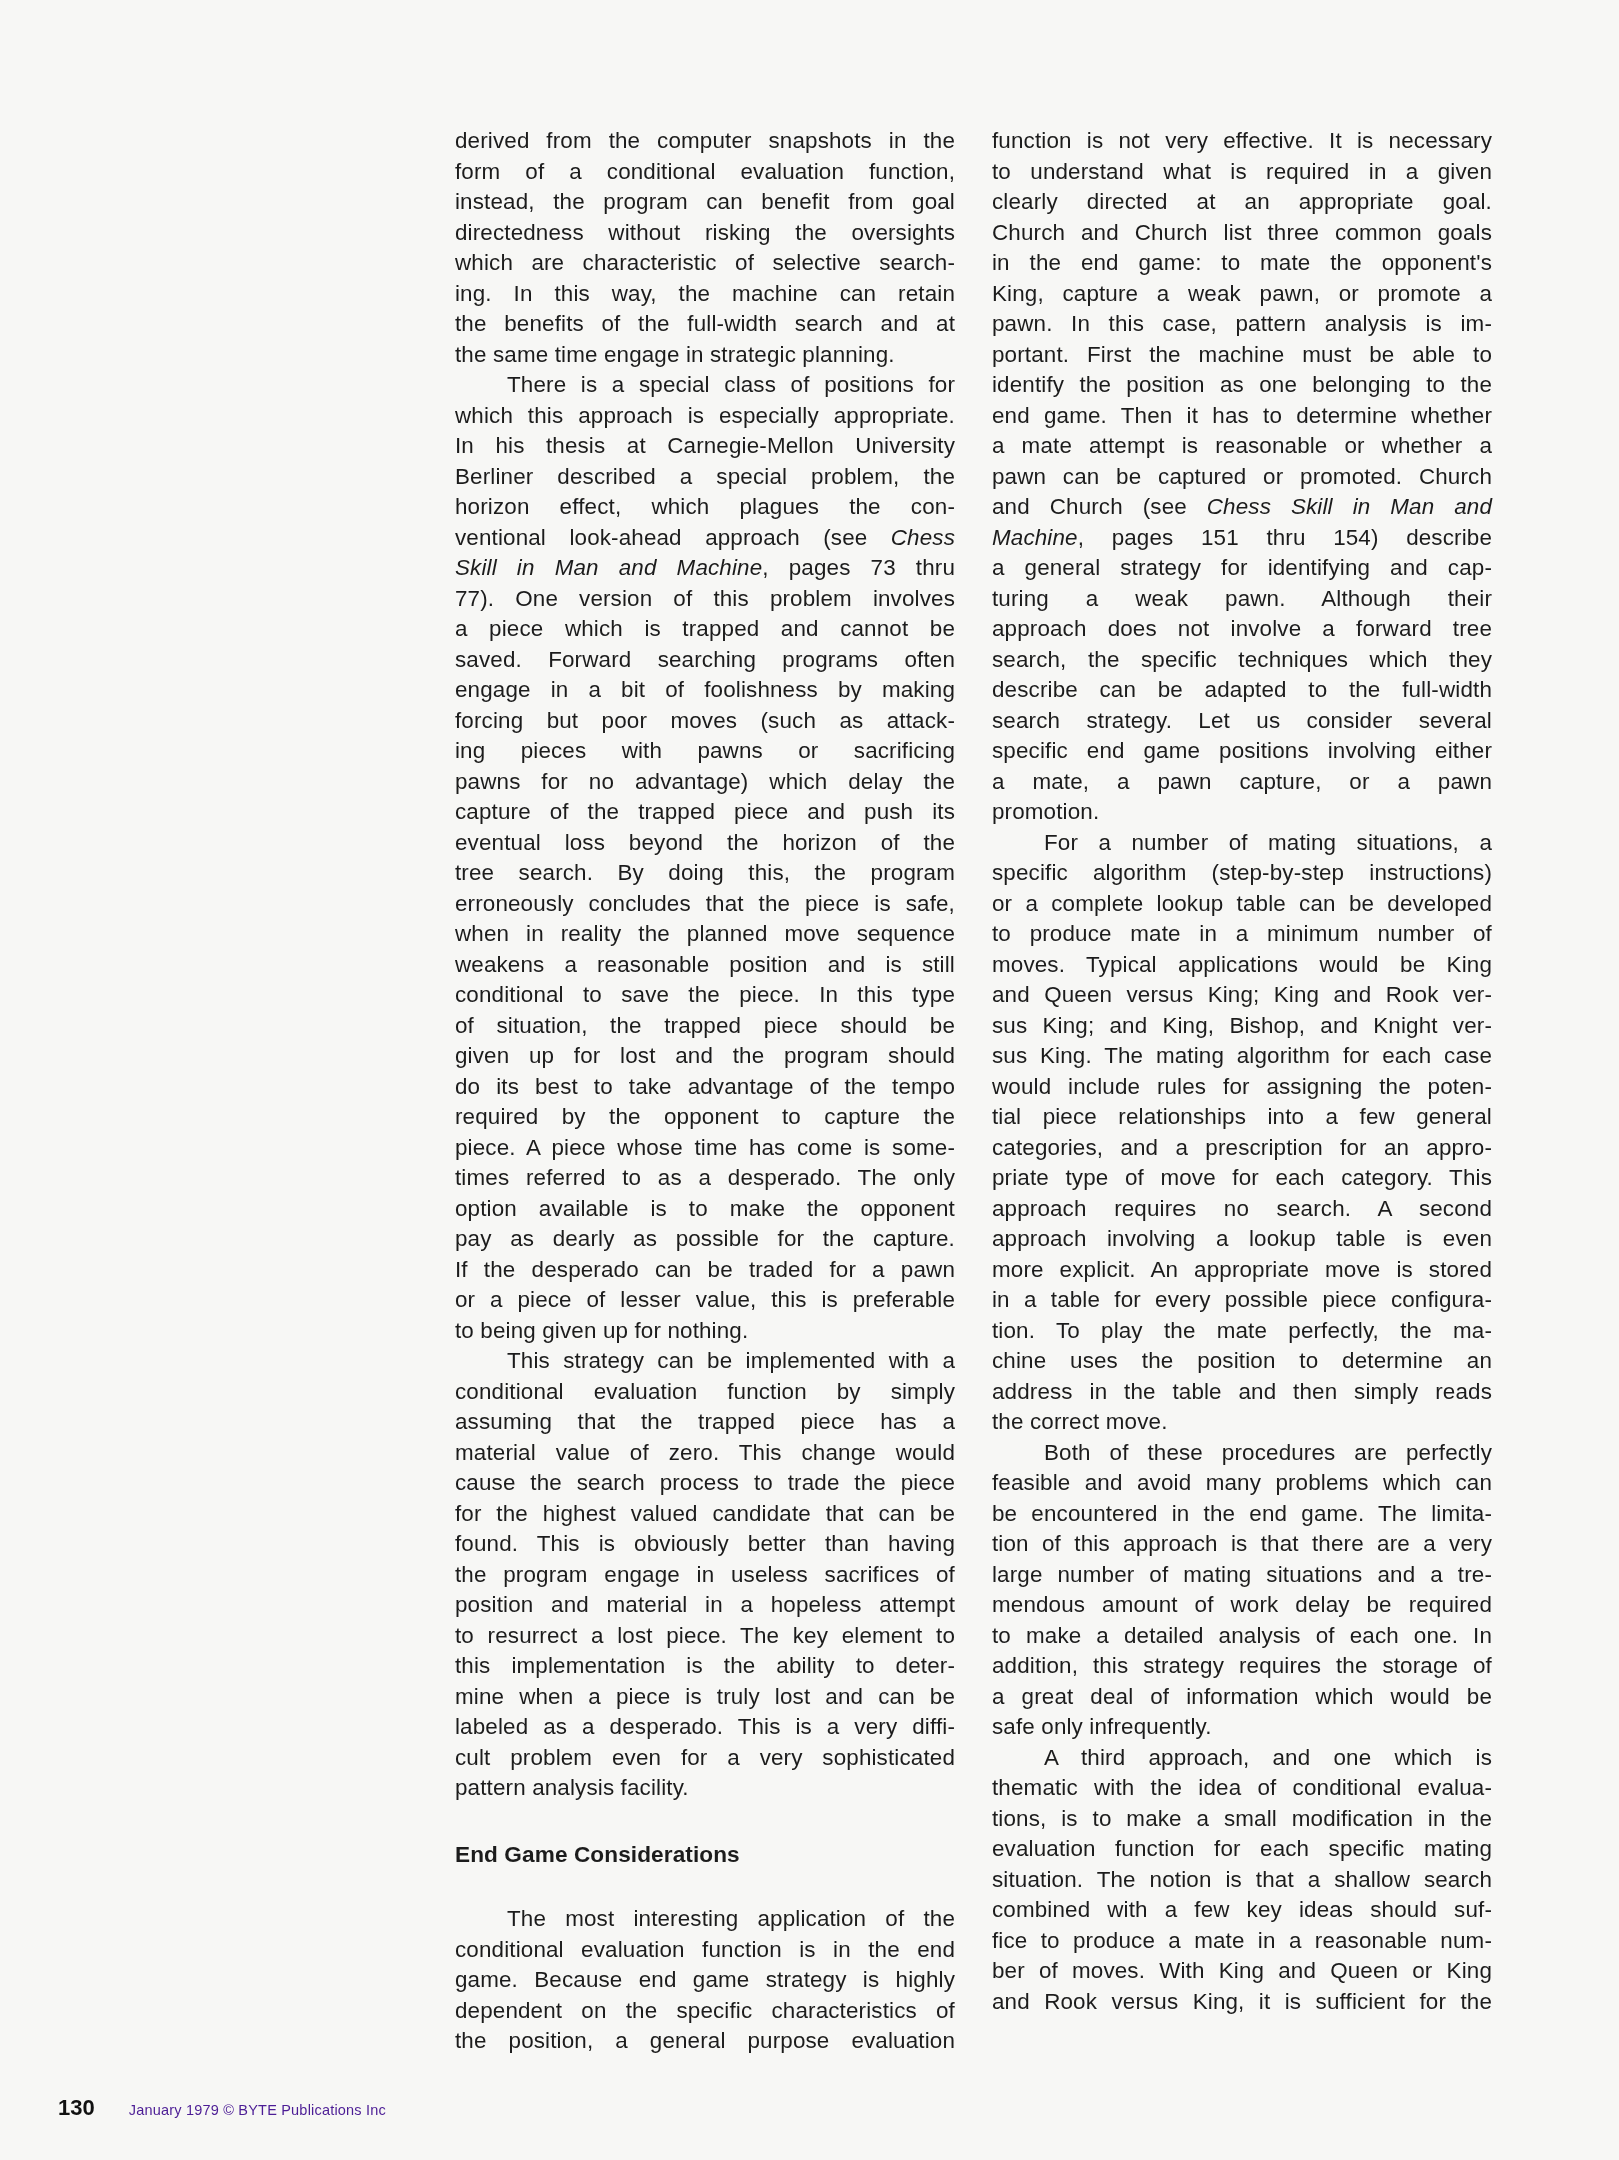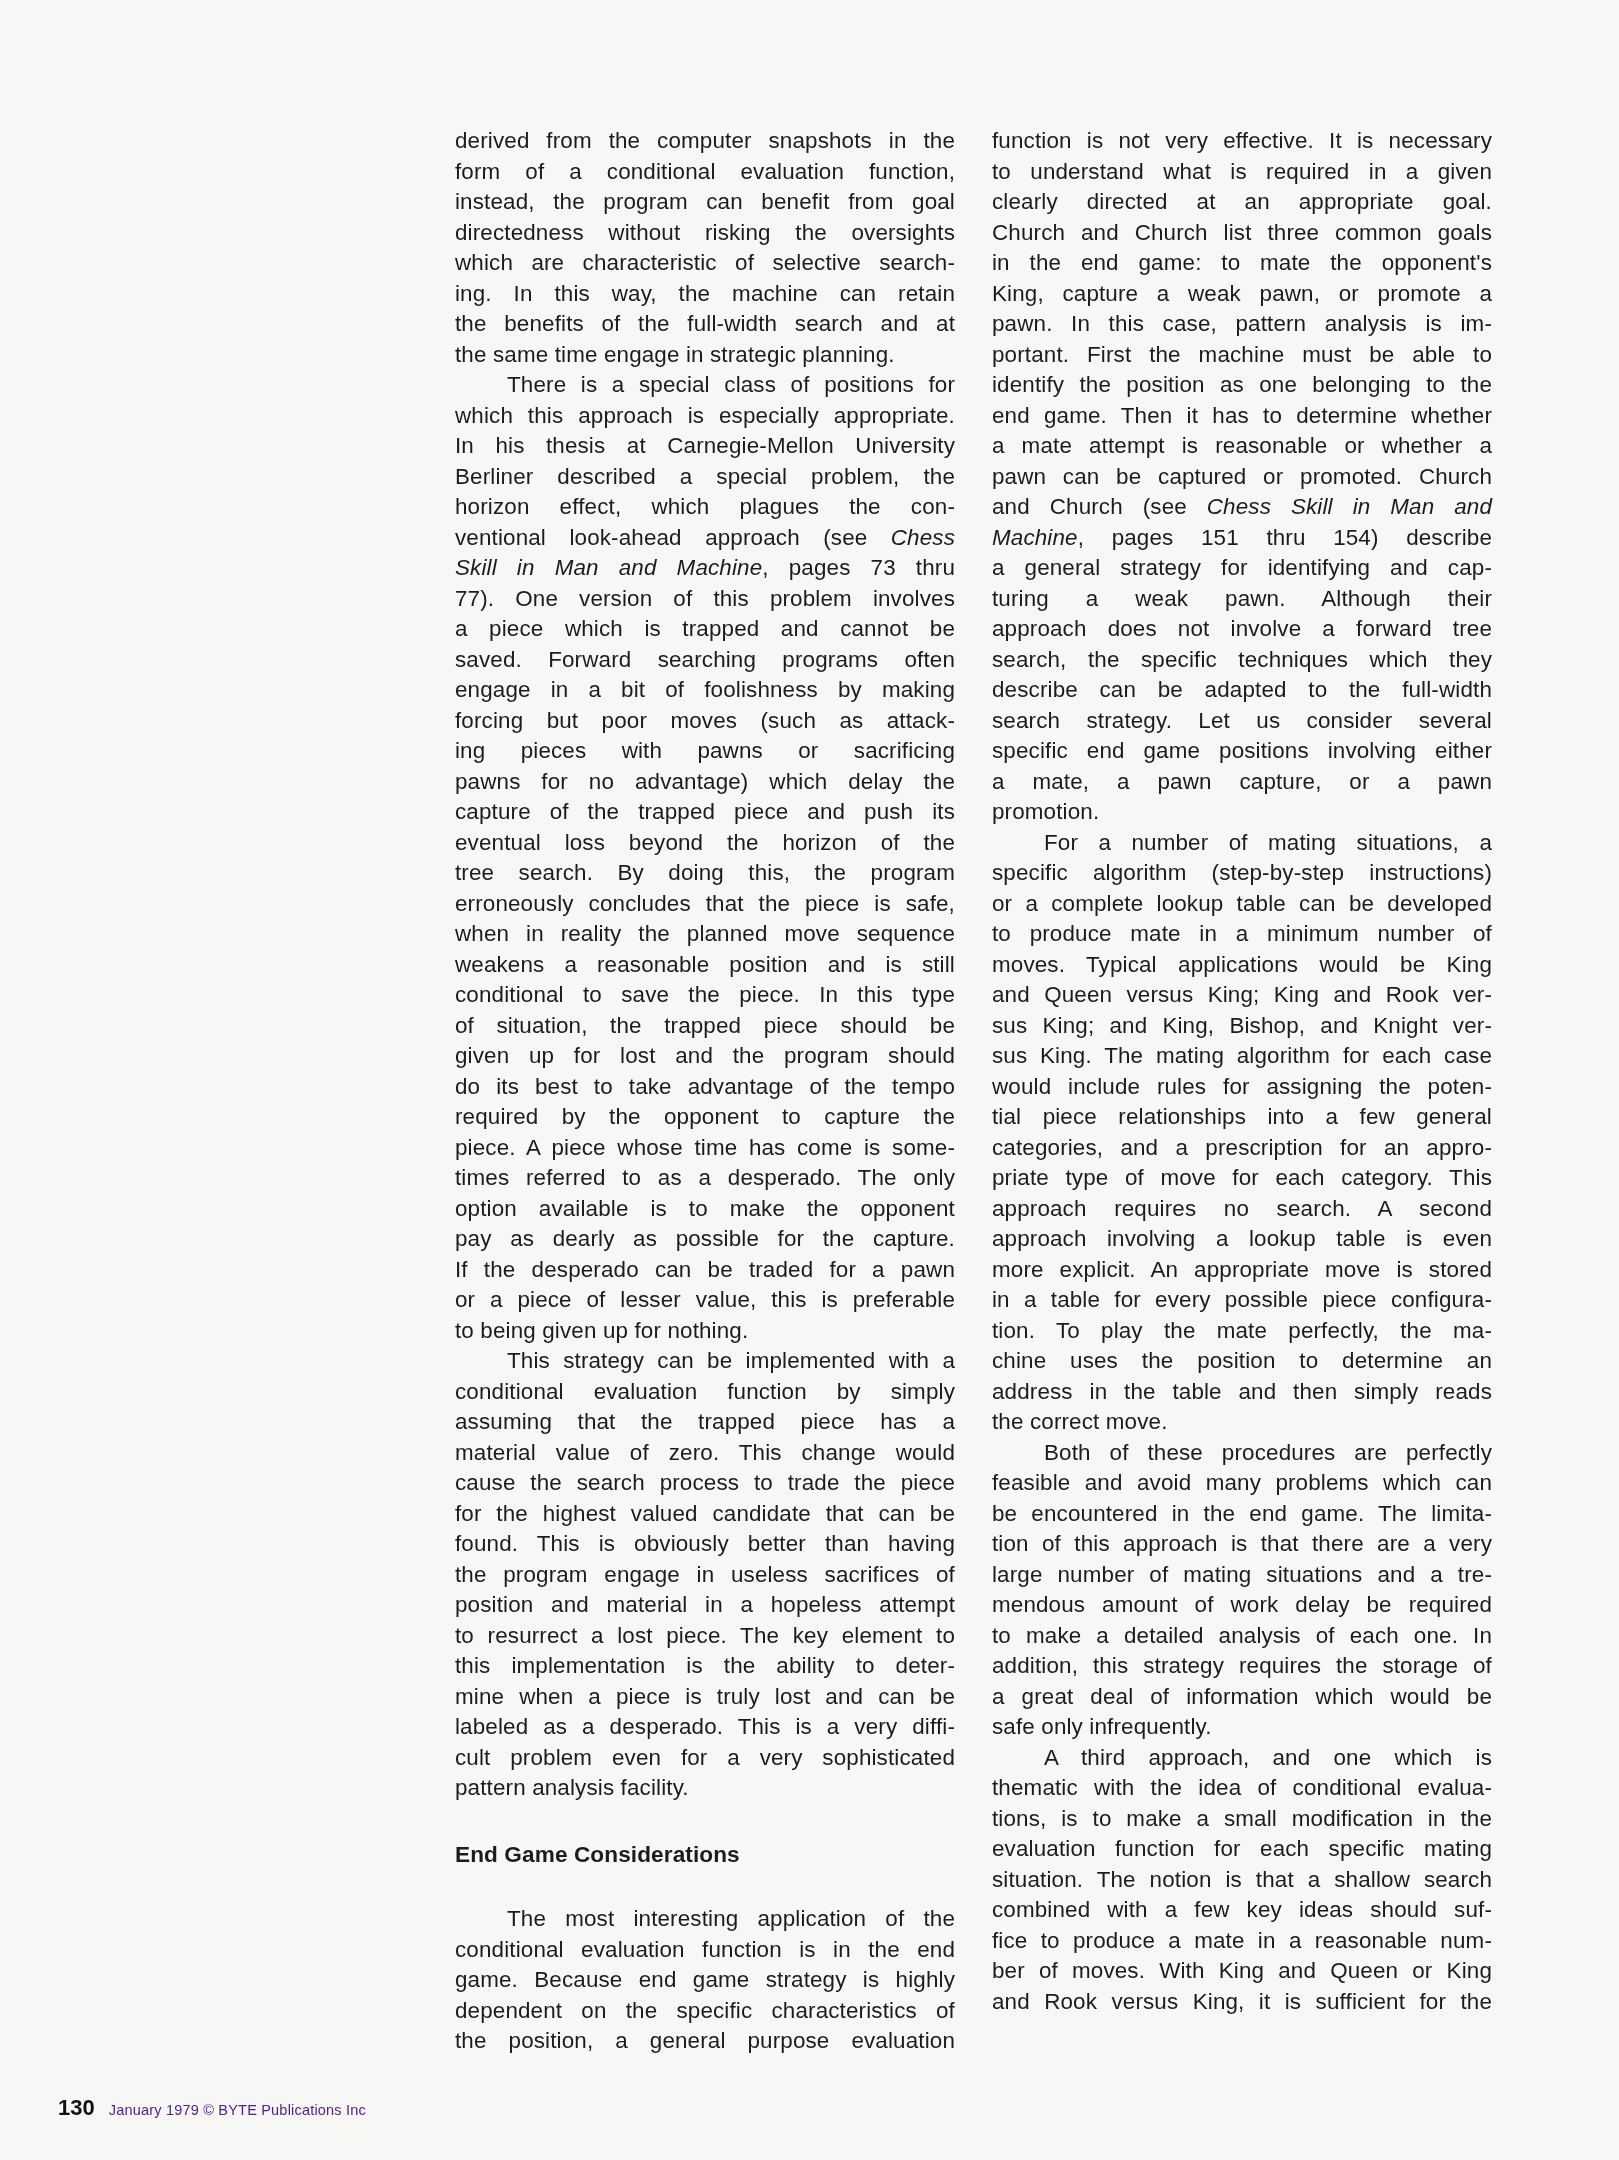--- a/index.html
+++ b/index.html
@@ -52,21 +52,21 @@
       margin-top: 36px;
       margin-bottom: 34px;
       letter-spacing: 0.1px;
     }
     .footer {
       position: absolute;
       top: 2095px;
       left: 58px;
       display: flex;
       align-items: baseline;
-      gap: 14px;
+      gap: 34px;
     }
     .folio {
       font-weight: bold;
       font-size: 22px;
       color: #111;
     }
     .credit {
       font-size: 14.5px;
       color: #4c1d95;
       letter-spacing: 0.2px;

